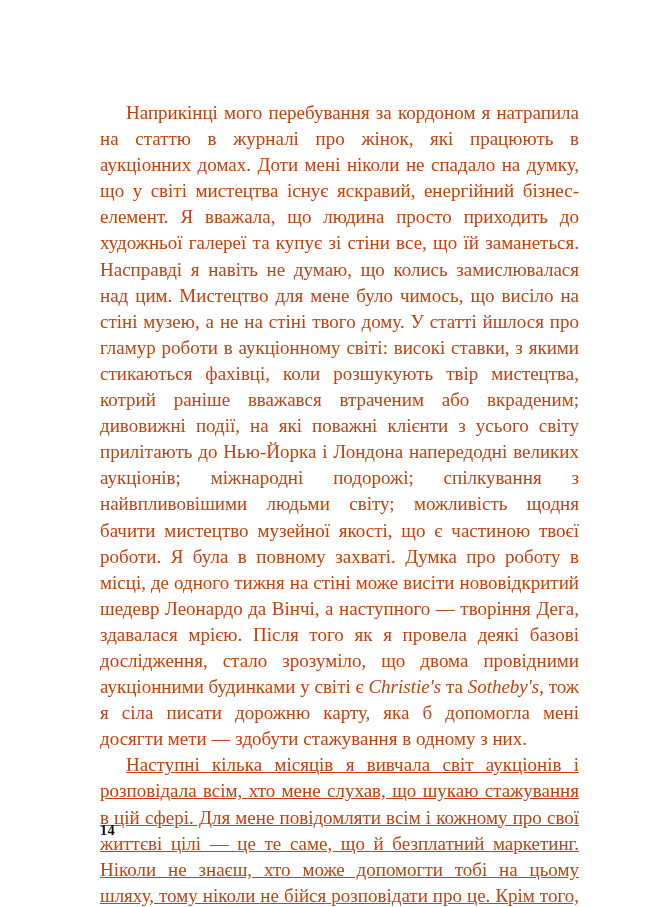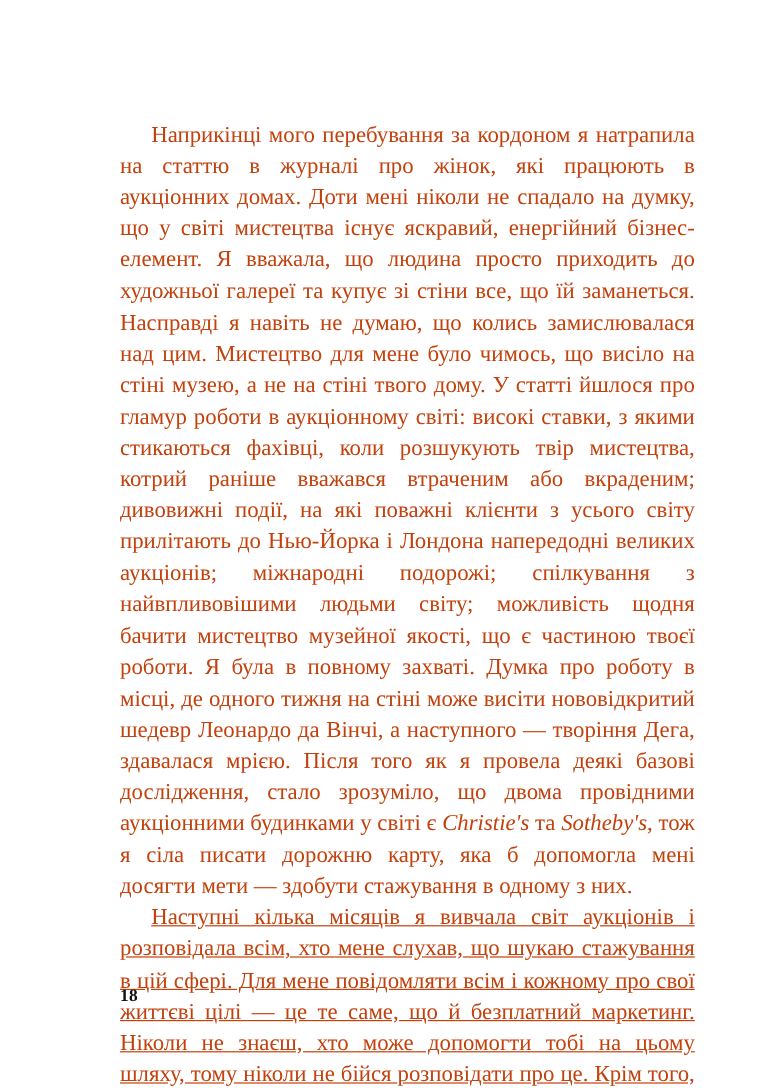--- a/index.html
+++ b/index.html
@@ -53,15 +53,15 @@
 </head>
 <body>
 
 <div class="page">
 
   <div class="body-text">
     <p class="para"><span>Наприкінці мого перебування за кордоном я натрапила на статтю в журналі про жінок, які працюють в аукціонних домах. Доти мені ніколи не спадало на думку, що у світі мистецтва існує яскравий, енергійний бізнес-елемент. Я вважала, що людина просто приходить до художньої галереї та купує зі стіни все, що їй заманеться. Насправді я навіть не думаю, що колись замислювалася над цим. Мистецтво для мене було чимось, що висіло на стіні музею, а не на стіні твого дому. У статті йшлося про гламур роботи в аукціонному світі: високі ставки, з якими стикаються фахівці, коли розшукують твір мистецтва, котрий раніше вважався втраченим або вкраденим; дивовижні події, на які поважні клієнти з усього світу прилітають до Нью-Йорка і Лондона напередодні великих аукціонів; міжнародні подорожі; спілкування з найвпливовішими людьми світу; можливість щодня бачити мистецтво музейної якості, що є частиною твоєї роботи. Я була в повному захваті. Думка про роботу в місці, де одного тижня на стіні може висіти нововідкритий шедевр Леонардо да Вінчі, а наступного — творіння Дега, здавалася мрією. Після того як я провела деякі базові дослідження, стало зрозуміло, що двома провідними аукціонними будинками у світі є </span><span class="italic">Christie's</span><span> та </span><span class="italic">Sotheby's</span><span>, тож я сіла писати дорожню карту, яка б допомогла мені досягти мети — здобути стажування в одному з них.</span></p>
     <p class="para"><span>Наступні кілька місяців я вивчала світ аукціонів і розповідала всім, хто мене слухав, що шукаю стажування в цій сфері. Для мене повідомляти всім і кожному про свої життєві цілі — це те саме, що й безплатний маркетинг. Ніколи не знаєш, хто може допомогти тобі на цьому шляху, тому ніколи не бійся розповідати про це. Крім того, це слугує ще одній меті — робити вас підзвітним. Люди будуть зв'язуватися</span></p>
   </div>
 
-  <div class="folio">18</div>
+  <div class="folio">14</div>
 
 </div>
 
 </body></html>

